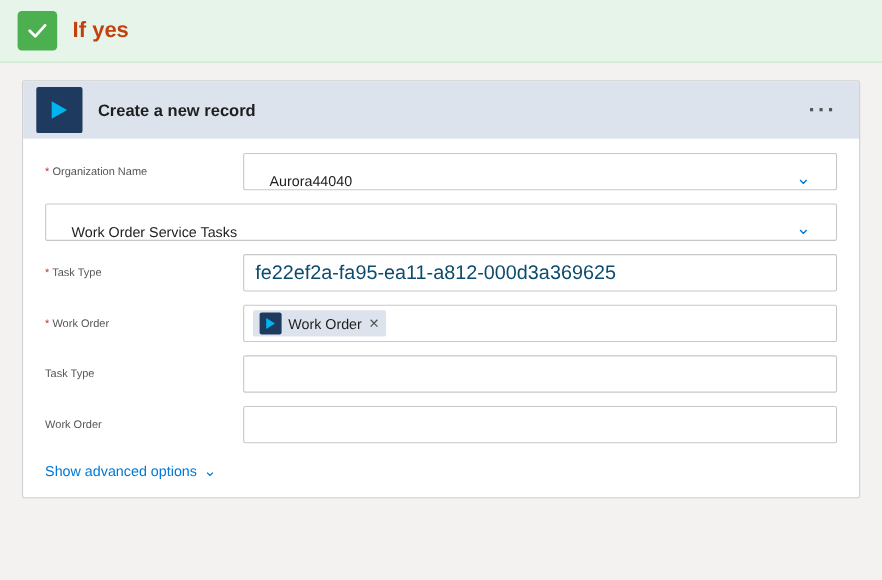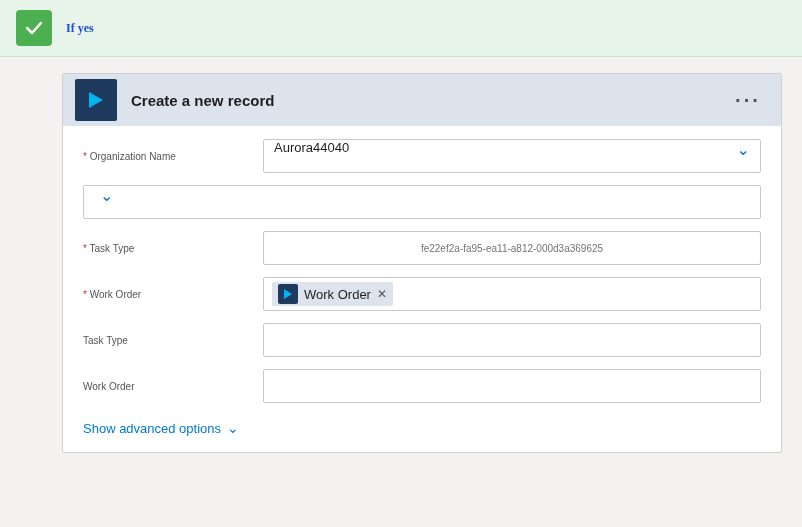--- a/index.html
+++ b/index.html
@@ -31,31 +31,29 @@
       align-items: center;
       justify-content: center;
       margin-right: 14px;
       flex-shrink: 0;
     }
     .header-check svg {
       width: 20px;
       height: 20px;
     }
     .header-title {
-      font-size: 12px;
+      font-size: 20px;
       font-weight: 600;
-      color: #1d4ed8;
-      font-family: Liberation Serif, serif;
+      color: #c2410c;
     }
 
     
     .main-area {
       padding: 16px 20px 20px 20px;
       flex: 1;
-      margin-left: 42px;
     }
 
     .card {
       background: #fff;
       border: 1px solid #d0d0d0;
       border-radius: 2px;
       overflow: hidden;
     }
 
     
@@ -121,26 +119,26 @@
       content: '* ';
       color: #c0392b;
     }
     .form-field {
       flex: 1;
     }
 
     
     .field-dropdown {
       display: flex;
-      align-items: flex-start;
+      align-items: flex-end;
       border: 1px solid #c8c8c8;
       border-radius: 2px;
       background: #fff;
       height: 34px;
-      padding: 0 10px;
+      padding: 0 23px;
       cursor: pointer;
     }
     .field-dropdown-text {
       flex: 1;
       font-size: 13px;
       color: #1e1e1e;
     }
     .field-dropdown-arrow {
       color: #0078d4;
       font-size: 16px;
@@ -156,25 +154,24 @@
       padding: 0 10px;
       font-size: 13px;
       color: #1e1e1e;
       width: 100%;
       display: flex;
       align-items: center;
     }
     .field-text input {
       border: none;
       outline: none;
-      font-size: 10px;
-      color: #737373;
+      font-size: 18px;
+      color: #0c4a6e;
       width: 100%;
       background: transparent;
-      text-align: center;
     }
 
     
     .field-tag-container {
       border: 1px solid #c8c8c8;
       border-radius: 2px;
       background: #fff;
       height: 34px;
       padding: 0 8px;
       display: flex;
@@ -264,20 +261,21 @@
           <div class="field-dropdown">
             <span class="field-dropdown-text">Aurora44040</span>
             <span class="field-dropdown-arrow">⌄</span>
           </div>
         </div>
       </div>
 
       <div class="form-row">
         <div class="form-field">
           <div class="field-dropdown">
+            <span class="field-dropdown-text">Work Order Service Tasks</span>
             <span class="field-dropdown-arrow">⌄</span>
           </div>
         </div>
       </div>
 
       <div class="form-row">
         <span class="form-label required">Task Type</span>
         <div class="form-field">
           <div class="field-text">
             <input type="text" readonly="" value="fe22ef2a-fa95-ea11-a812-000d3a369625" style="">

